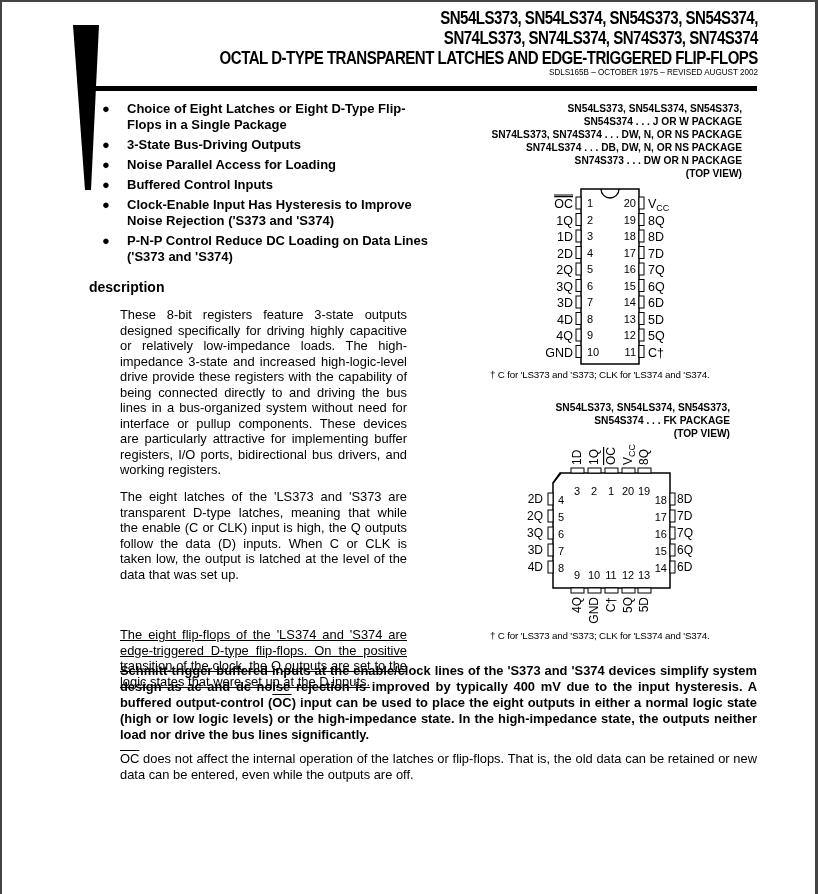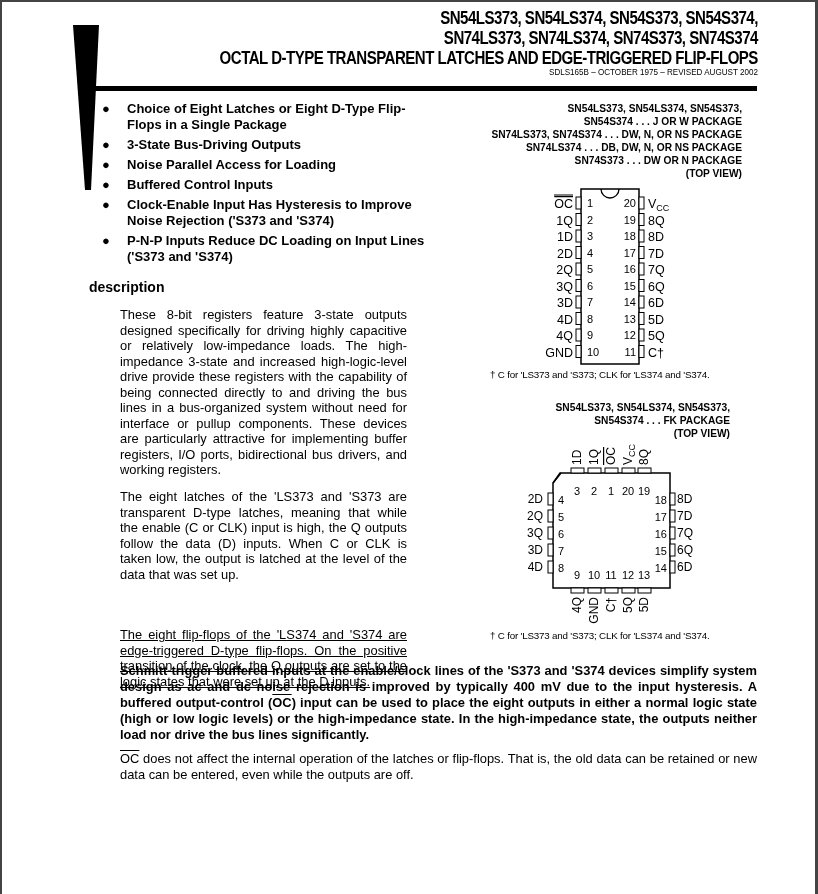--- a/index.html
+++ b/index.html
@@ -48,21 +48,21 @@
   <div class="title-line">OCTAL D-TYPE TRANSPARENT LATCHES AND EDGE-TRIGGERED FLIP-FLOPS</div>
   <div class="doc-id">SDLS165B – OCTOBER 1975 – REVISED AUGUST 2002</div>
 </div>
 
 <div class="features">
   <div class="feature"><span class="bullet">●</span><span>Choice of Eight Latches or Eight D-Type Flip-Flops in a Single Package</span></div>
   <div class="feature"><span class="bullet">●</span><span>3-State Bus-Driving Outputs</span></div>
   <div class="feature"><span class="bullet">●</span><span>Noise Parallel Access for Loading</span></div>
   <div class="feature"><span class="bullet">●</span><span>Buffered Control Inputs</span></div>
   <div class="feature"><span class="bullet">●</span><span>Clock-Enable Input Has Hysteresis to Improve Noise Rejection ('S373 and 'S374)</span></div>
-  <div class="feature"><span class="bullet">●</span><span>P-N-P Inputs Reduce DC Loading on Input Lines ('S373 and 'S374)</span></div>
+  <div class="feature"><span class="bullet">●</span><span>P-N-P Control Reduce DC Loading on Data Lines ('S373 and 'S374)</span></div>
 </div>
 
 <div class="pkg-caption" style="left:472px; top:102px; width:270px;">
   <div>SN54LS373, SN54LS374, SN54S373,</div>
   <div>SN54S374 . . . J OR W PACKAGE</div>
   <div>SN74LS373, SN74S374 . . . DW, N, OR NS PACKAGE</div>
   <div>SN74LS374 . . . DB, DW, N, OR NS PACKAGE</div>
   <div>SN74S373 . . . DW OR N PACKAGE</div>
   <div>(TOP VIEW)</div>
 </div>

